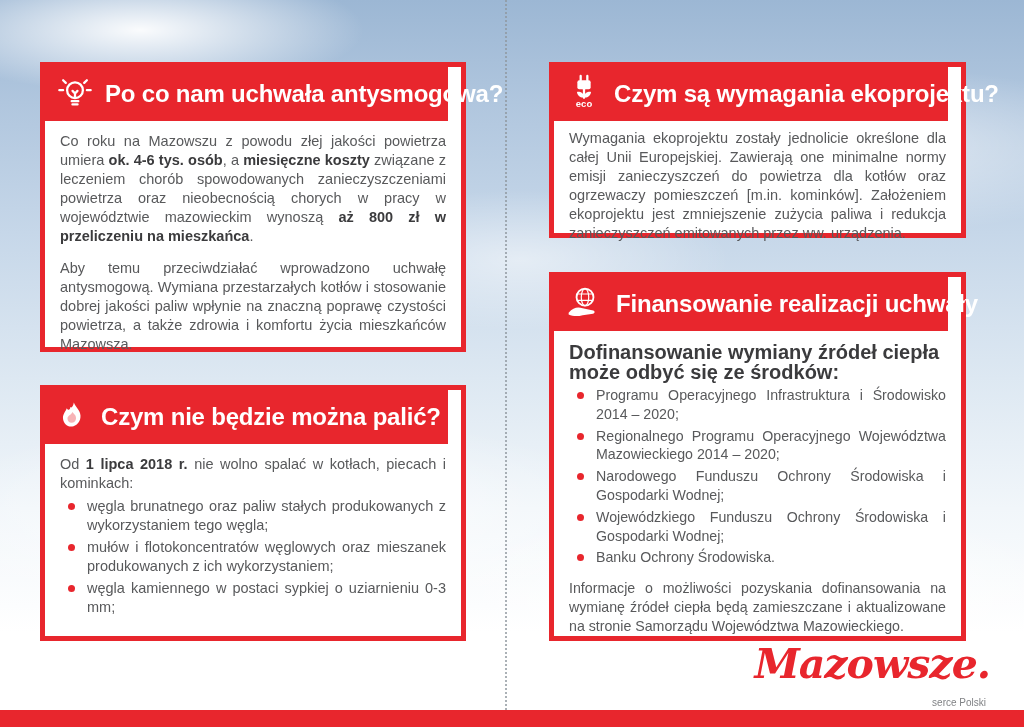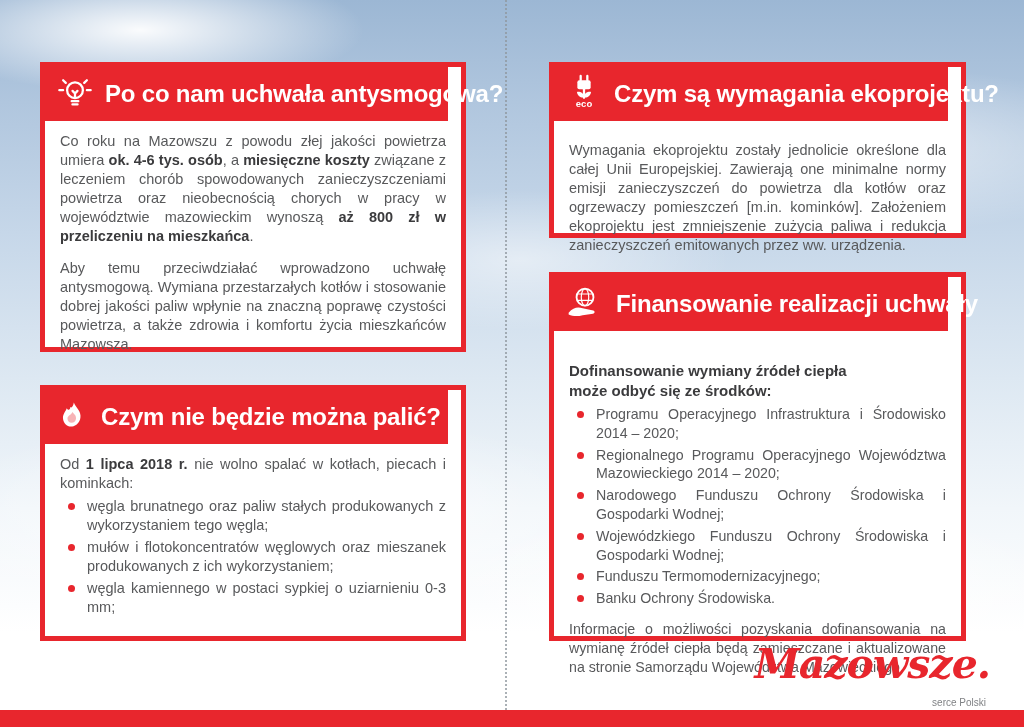--- a/index.html
+++ b/index.html
@@ -40,24 +40,24 @@
     font-size:14.5px;line-height:19px;text-align:justify;
   }
   .card-body p + p{margin-top:13px;}
   .card-body b{color:var(--bold-dark);font-weight:700;}
   ul.bullets{list-style:none;margin:4px 0 0 0;padding:0 0 0 27px;}
   ul.bullets li{position:relative;text-align:justify;margin-bottom:3px;}
   ul.bullets li::before{
     content:"";position:absolute;left:-19px;top:6px;width:7px;height:7px;
     border-radius:50%;background:var(--red);
   }
-  .finance-intro{color:#242021;font-weight:700;text-align:left;line-height:20px;font-size:15px;margin-top:19px;}
+  .finance-intro{color:#242021;font-weight:700;text-align:left;line-height:20px;font-size:20px;}
   .finance-body{font-size:14.2px;line-height:18.8px;}
   .finance-body .outro{margin-top:12px;}
-  .eco-body{padding-top:20px;line-height:19px;}
+  .eco-body{padding-top:8px;line-height:19px;}
   .logo{position:absolute;right:34px;top:643px;text-align:right;}
   .logo-word{
     font-family:"DejaVu Serif",serif;font-style:italic;font-weight:bold;
     color:var(--red);font-size:41px;line-height:1.05;letter-spacing:-1px;
   }
   .logo-tag{color:#808285;font-size:10px;margin-top:11px;padding-right:4px;}
   .bottom-stripe{position:absolute;left:0;right:0;bottom:0;height:17px;background:var(--red);}
 </style>
 </head>
 <body>
@@ -145,21 +145,20 @@
       </span>
       <h2 class="card-title">Finansowanie realizacji uchwały</h2>
     </div>
     <div class="card-body finance-body">
       <p class="finance-intro"><b>Dofinansowanie wymiany źródeł ciepła</b><br><b>może odbyć się ze środków:</b></p>
       <ul class="bullets">
           <li>Programu Operacyjnego Infrastruktura i Środowisko 2014 – 2020;</li>
           <li>Regionalnego Programu Operacyjnego Województwa Mazowieckiego 2014 – 2020;</li>
           <li>Narodowego Funduszu Ochrony Środowiska i Gospodarki Wodnej;</li>
           <li>Wojewódzkiego Funduszu Ochrony Środowiska i Gospodarki Wodnej;</li>
-          <li>Funduszu Termomodernizacyjnego;</li>
           <li>Banku Ochrony Środowiska.</li>
         </ul>
       <p class="outro">Informacje o możliwości pozyskania dofinansowania na wymianę źródeł ciepła będą zamieszczane i aktualizowane na stronie Samorządu Województwa Mazowieckiego.</p>
     </div>
   </section>
 
   <div class="logo">
     <div class="logo-word">Mazowsze.</div>
     <div class="logo-tag">serce Polski</div>
   </div>

